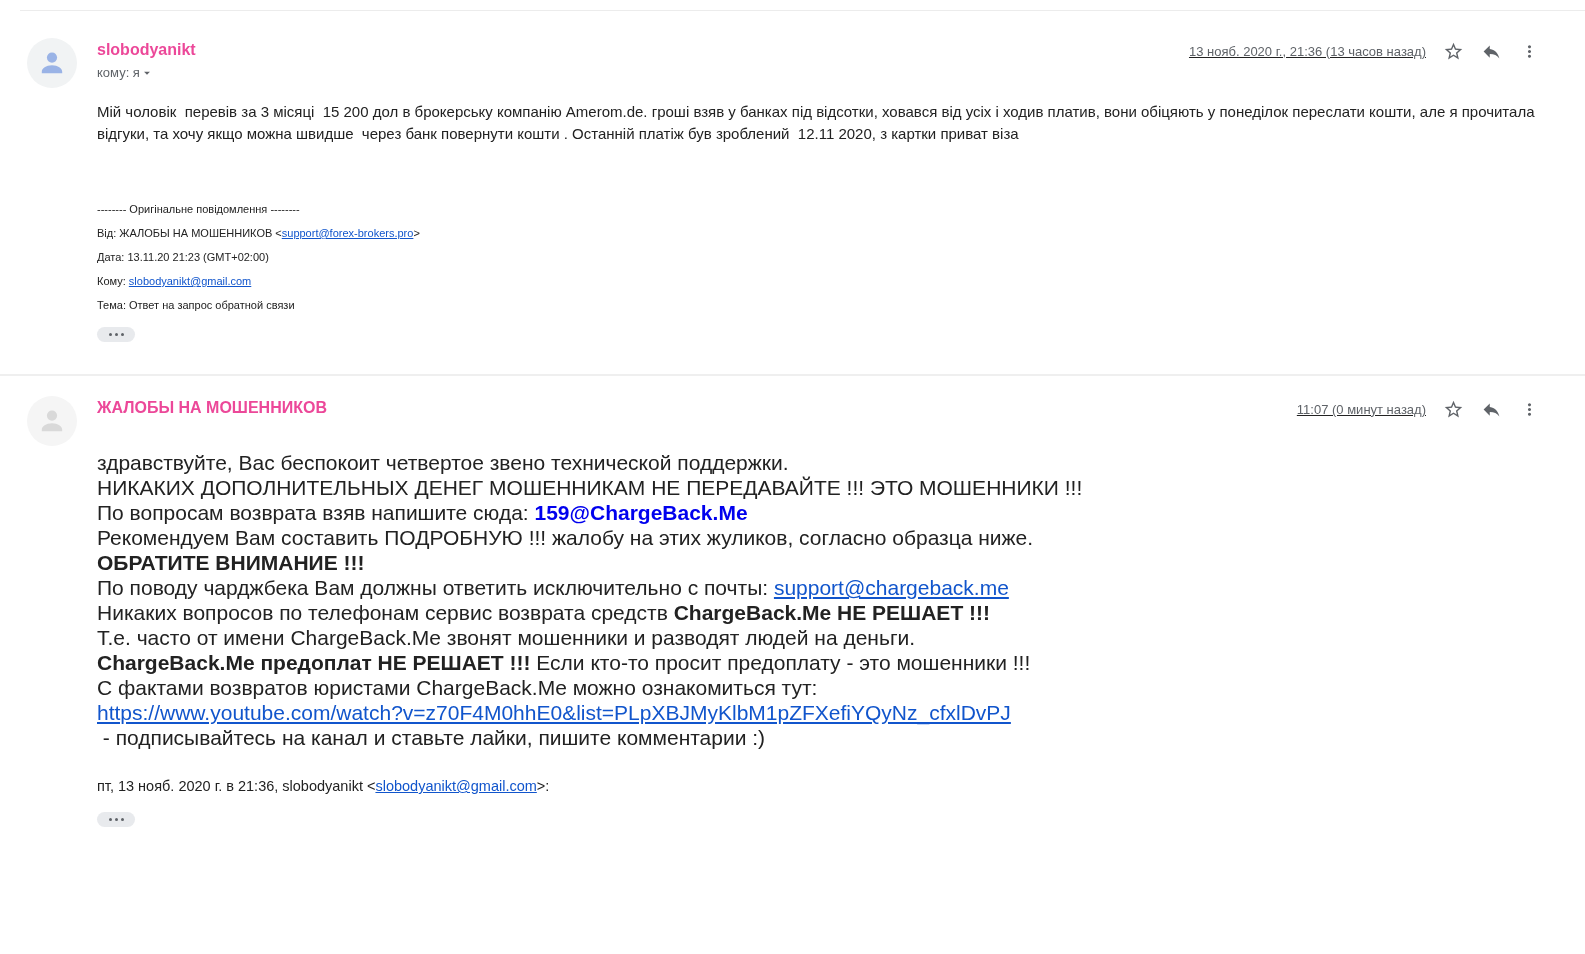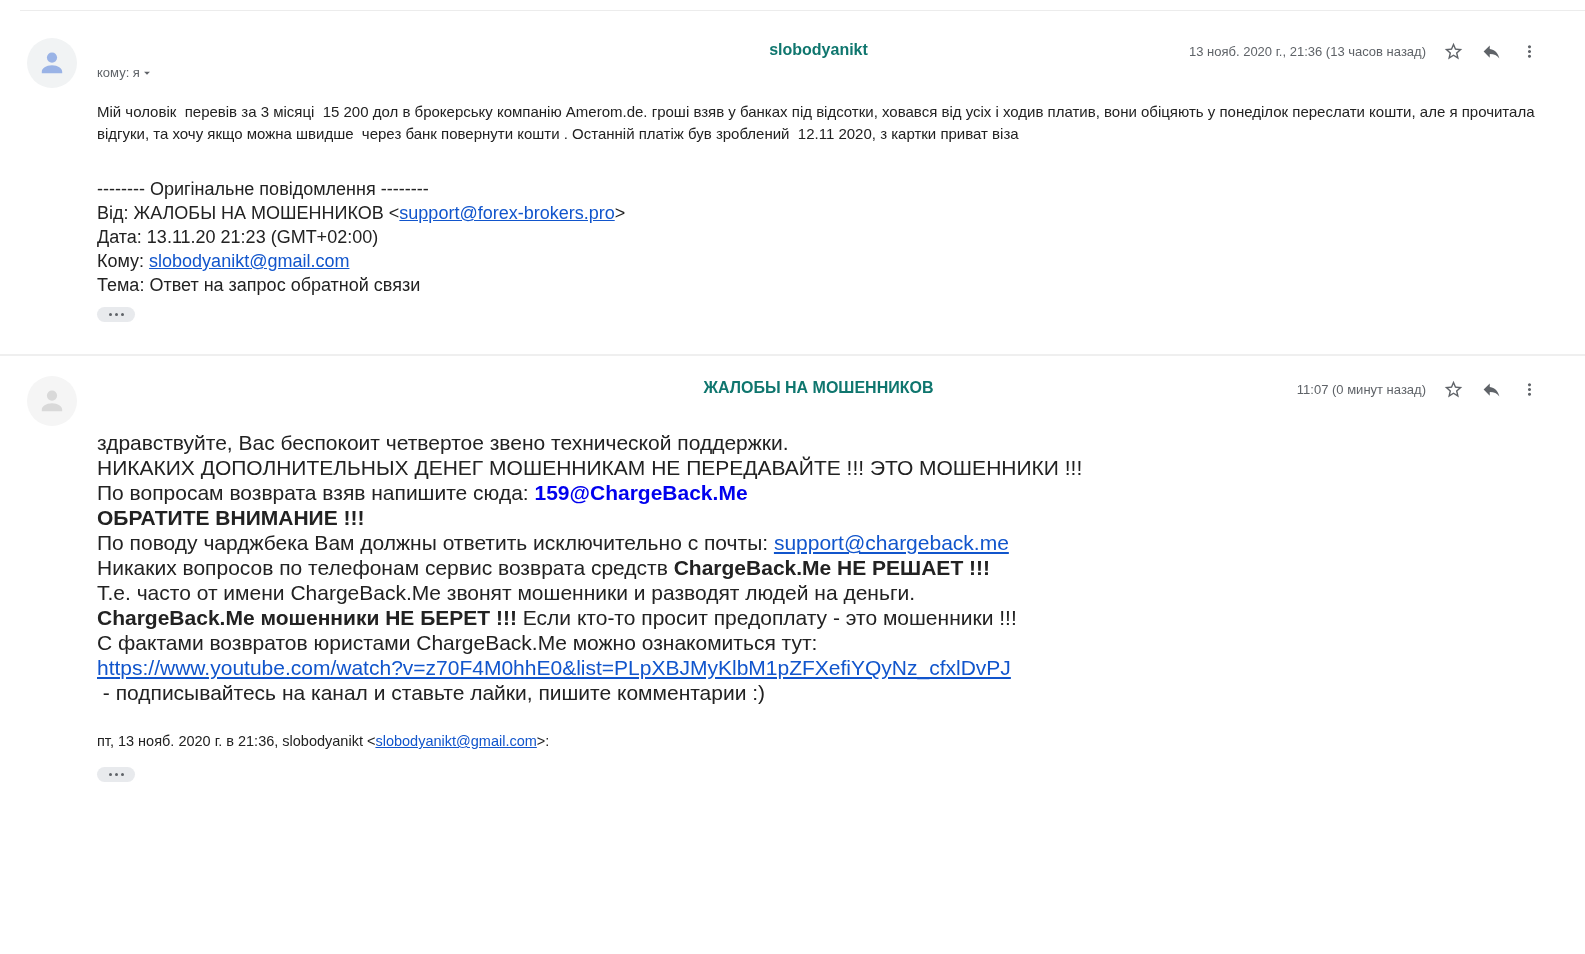--- a/index.html
+++ b/index.html
@@ -17,33 +17,33 @@
   .message { position: relative; padding-left: 97px; padding-right: 45px; }
   .avatar {
     position: absolute; left: 27px; top: 0;
     width: 50px; height: 50px; border-radius: 50%;
     display: flex; align-items: center; justify-content: center;
   }
   .avatar-1 { background: #f1f3f4; }
   .avatar-2 { background: #f5f5f5; }
 
   .msg-head { position: relative; }
-  .sender { font-size: 16px; font-weight: bold; color: #0f766e; line-height: 20px; padding-top: 2px; text-align: center; }
+  .sender { font-size: 16px; font-weight: bold; color: #ec4899; line-height: 20px; padding-top: 2px; }
   .to-row { margin-top: 5px; font-size: 13px; color: #5f6368; display: flex; align-items: center; line-height: 16px; }
   .head-right {
     position: absolute; top: 2px; right: 0;
-    display: flex; align-items: center; gap: 16px;
+    display: flex; align-items: center; gap: 16px; text-decoration: underline;
   }
   .date-text { font-size: 13px; color: #5f6368; white-space: nowrap; }
   .icon-btn { width: 22px; height: 22px; display: flex; align-items: center; justify-content: center; cursor: pointer; }
 
   .body-text { margin-top: 20px; font-size: 15px; line-height: 22px; color: #222; white-space: pre-wrap; }
   .signature { margin-top: 64px; font-size: 13px; color: #757575; line-height: 18px; }
 
-  .fwd-block { margin-top: 32px; font-size: 18px; line-height: 24px; color: #222; }
+  .fwd-block { margin-top: 52px; font-size: 11px; line-height: 24px; color: #222; }
   a.mail-link { color: #1155cc; text-decoration: underline; cursor: pointer; }
 
   .trimmed-pill {
     margin-top: 10px;
     width: 38px; height: 15px;
     background: #e8eaed; border: none; border-radius: 8px;
     display: flex; align-items: center; justify-content: center; gap: 3px;
     cursor: pointer; padding: 0;
   }
   .trimmed-pill .dot { width: 3px; height: 3px; border-radius: 50%; background: #5f6368; }
@@ -148,25 +148,26 @@
             <path fill="#5f6368" d="M12 8c1.1 0 2-.9 2-2s-.9-2-2-2-2 .9-2 2 .9 2 2 2zm0 2c-1.1 0-2 .9-2 2s.9 2 2 2 2-.9 2-2-.9-2-2-2zm0 6c-1.1 0-2 .9-2 2s.9 2 2 2 2-.9 2-2-.9-2-2-2z"></path>
           </svg>
       </span>
     </div>
   </div>
 
   <div class="msg2-body">
     <div class="line">здравствуйте, Вас беспокоит четвертое звено технической поддержки.</div>
     <div class="line">НИКАКИХ ДОПОЛНИТЕЛЬНЫХ ДЕНЕГ МОШЕННИКАМ НЕ ПЕРЕДАВАЙТЕ !!! ЭТО МОШЕННИКИ !!!</div>
     <div class="line"><span>По вопросам возврата взяв напишите сюда: </span><a class="blue-bold-mail">159@ChargeBack.Me</a></div>
+    <div class="line">Рекомендуем Вам составить ПОДРОБНУЮ !!! жалобу на этих жуликов, согласно образца ниже.</div>
     <div class="line bold">ОБРАТИТЕ ВНИМАНИЕ !!!</div>
     <div class="line"><span>По поводу чарджбека Вам должны ответить исключительно с почты: </span><a class="mail-link">support@chargeback.me</a></div>
     <div class="line"><span>Никаких вопросов по телефонам сервис возврата средств </span><span class="bold">ChargeBack.Me НЕ РЕШАЕТ !!!</span></div>
     <div class="line">Т.е. часто от имени ChargeBack.Me звонят мошенники и разводят людей на деньги.</div>
-    <div class="line"><span class="bold">ChargeBack.Me мошенники НЕ БЕРЕТ !!!</span><span> Если кто-то просит предоплату - это мошенники !!!</span></div>
+    <div class="line"><span class="bold">ChargeBack.Me предоплат НЕ РЕШАЕТ !!!</span><span> Если кто-то просит предоплату - это мошенники !!!</span></div>
     <div class="line">С фактами возвратов юристами ChargeBack.Me можно ознакомиться тут:</div>
     <div class="line"><a class="mail-link">https://www.youtube.com/watch?v=z70F4M0hhE0&amp;list=PLpXBJMyKlbM1pZFXefiYQyNz_cfxlDvPJ</a></div>
     <div class="line"> - подписывайтесь на канал и ставьте лайки, пишите комментарии :)</div>
   </div>
 
   <div class="quote-intro"><span>пт, 13 нояб. 2020 г. в 21:36, slobodyanikt &lt;</span><a class="mail-link">slobodyanikt@gmail.com</a><span>&gt;:</span></div>
 
   <button class="trimmed-pill" style="margin-top:16px">
     <span class="dot"></span>
     <span class="dot"></span>

